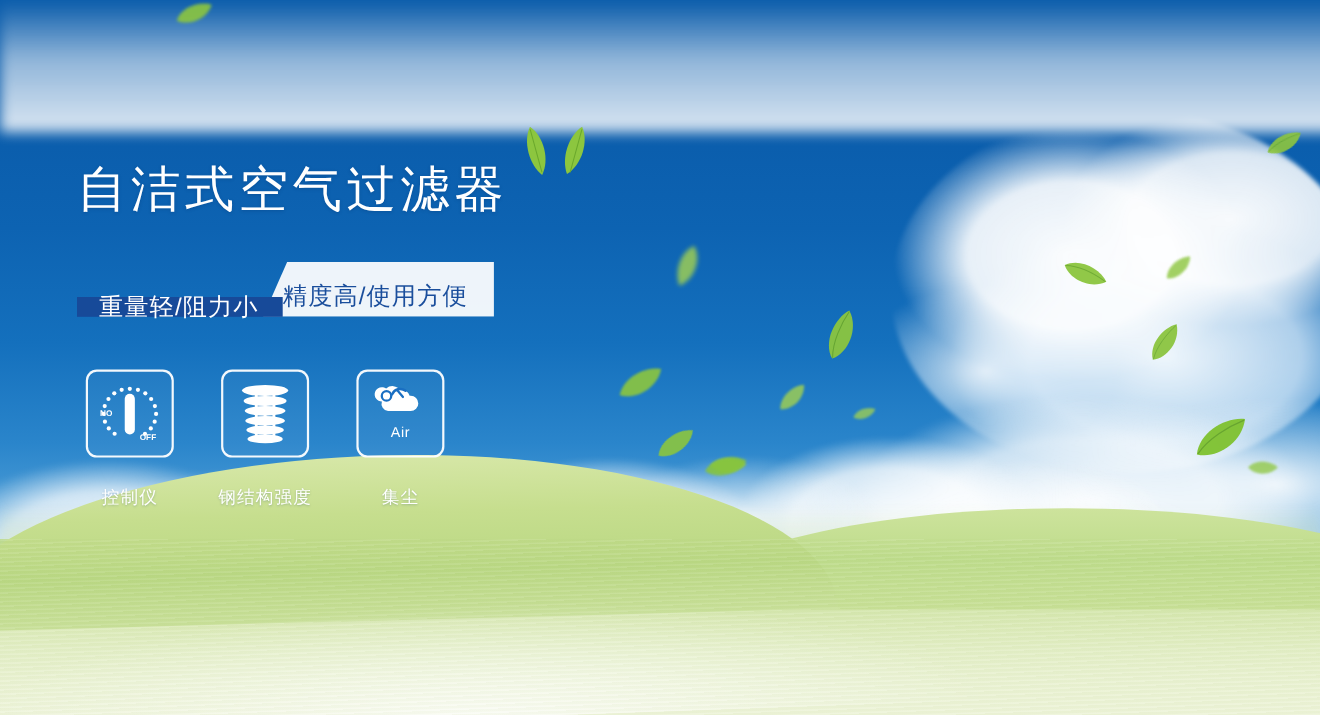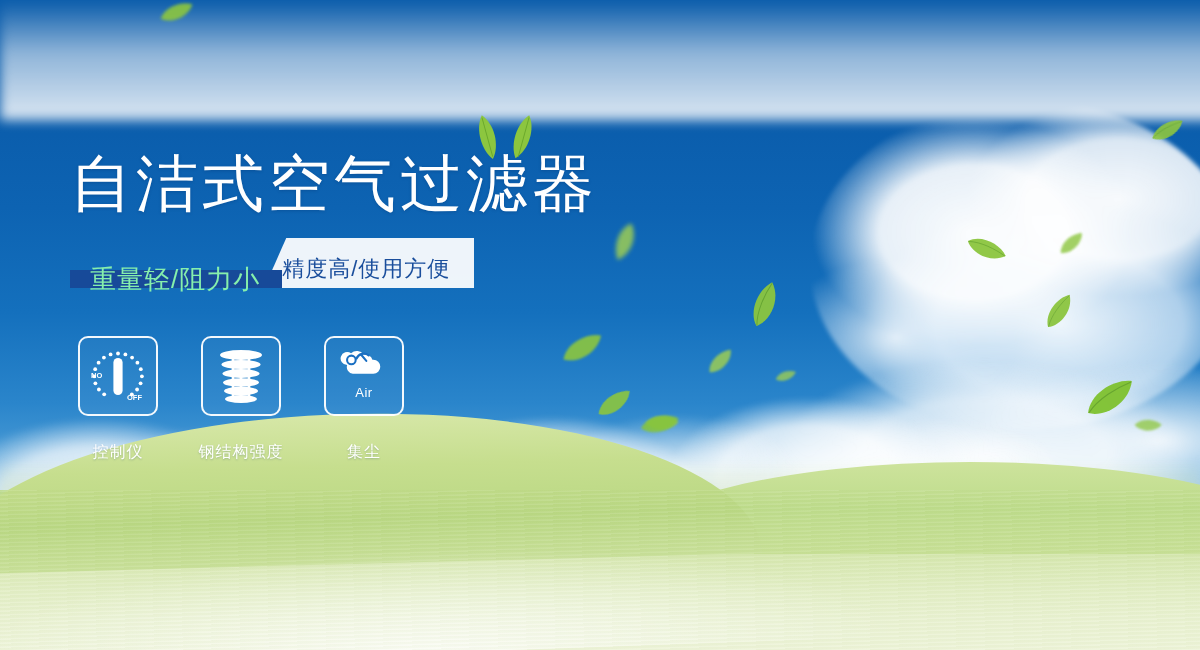--- a/index.html
+++ b/index.html
@@ -125,38 +125,38 @@
 
   
   .leaf{position:absolute;}
   .leaf svg{display:block;width:100%;height:100%;}
 
   
   .content{position:absolute;left:0;top:0;width:100%;height:100%;}
 
   .title{
     position:absolute;left:70px;top:142px;
-    font-size:62px;
+    font-size:45px;
     letter-spacing:4px;
     color:#ffffff;
     font-weight:300;
     white-space:nowrap;
     text-shadow:0 1px 3px rgba(0,40,90,.25);
   }
 
   .subbar{
     position:absolute;left:70px;top:238px;
     height:50px;display:flex;align-items:stretch;
   }
   .subbar-left{
     background:#174a99;
     display:flex;align-items:center;
     padding:0 22px 0 20px;
-    color:#86efac;
-    font-size:26px;
+    color:#ffffff;
+    font-size:22px;
     letter-spacing:1px;
     position:relative;z-index:2;margin-top:32px;
   }
   .subbar-right{
     background:rgba(255,255,255,.93);
     display:flex;align-items:center;
     padding:12px 24px 0 18px;
     color:#1a4e9c;
     font-size:22px;
     letter-spacing:1px;

